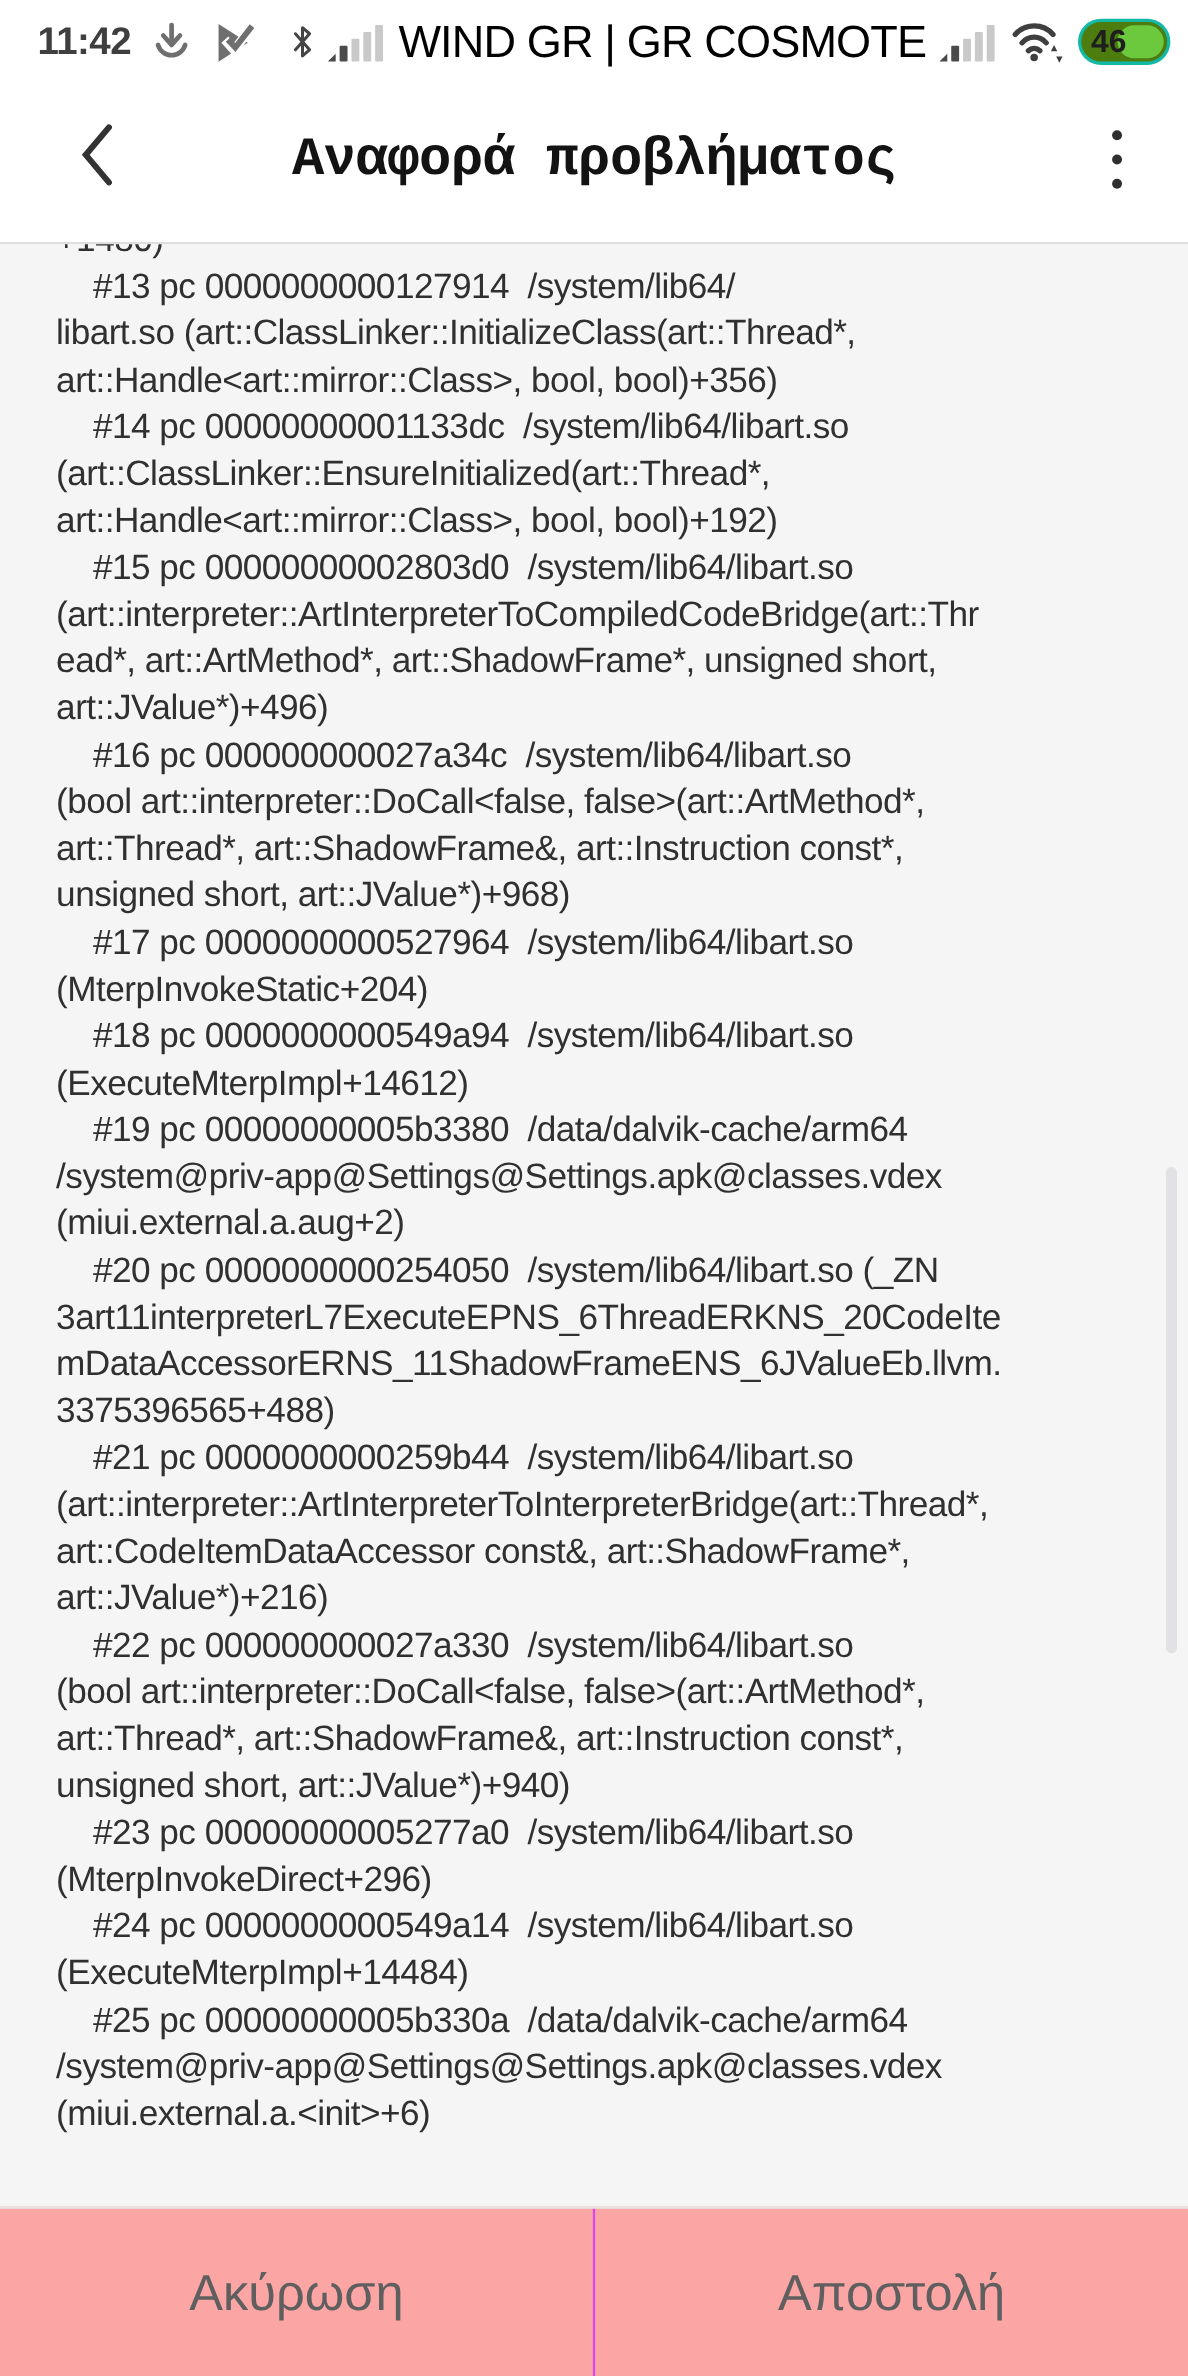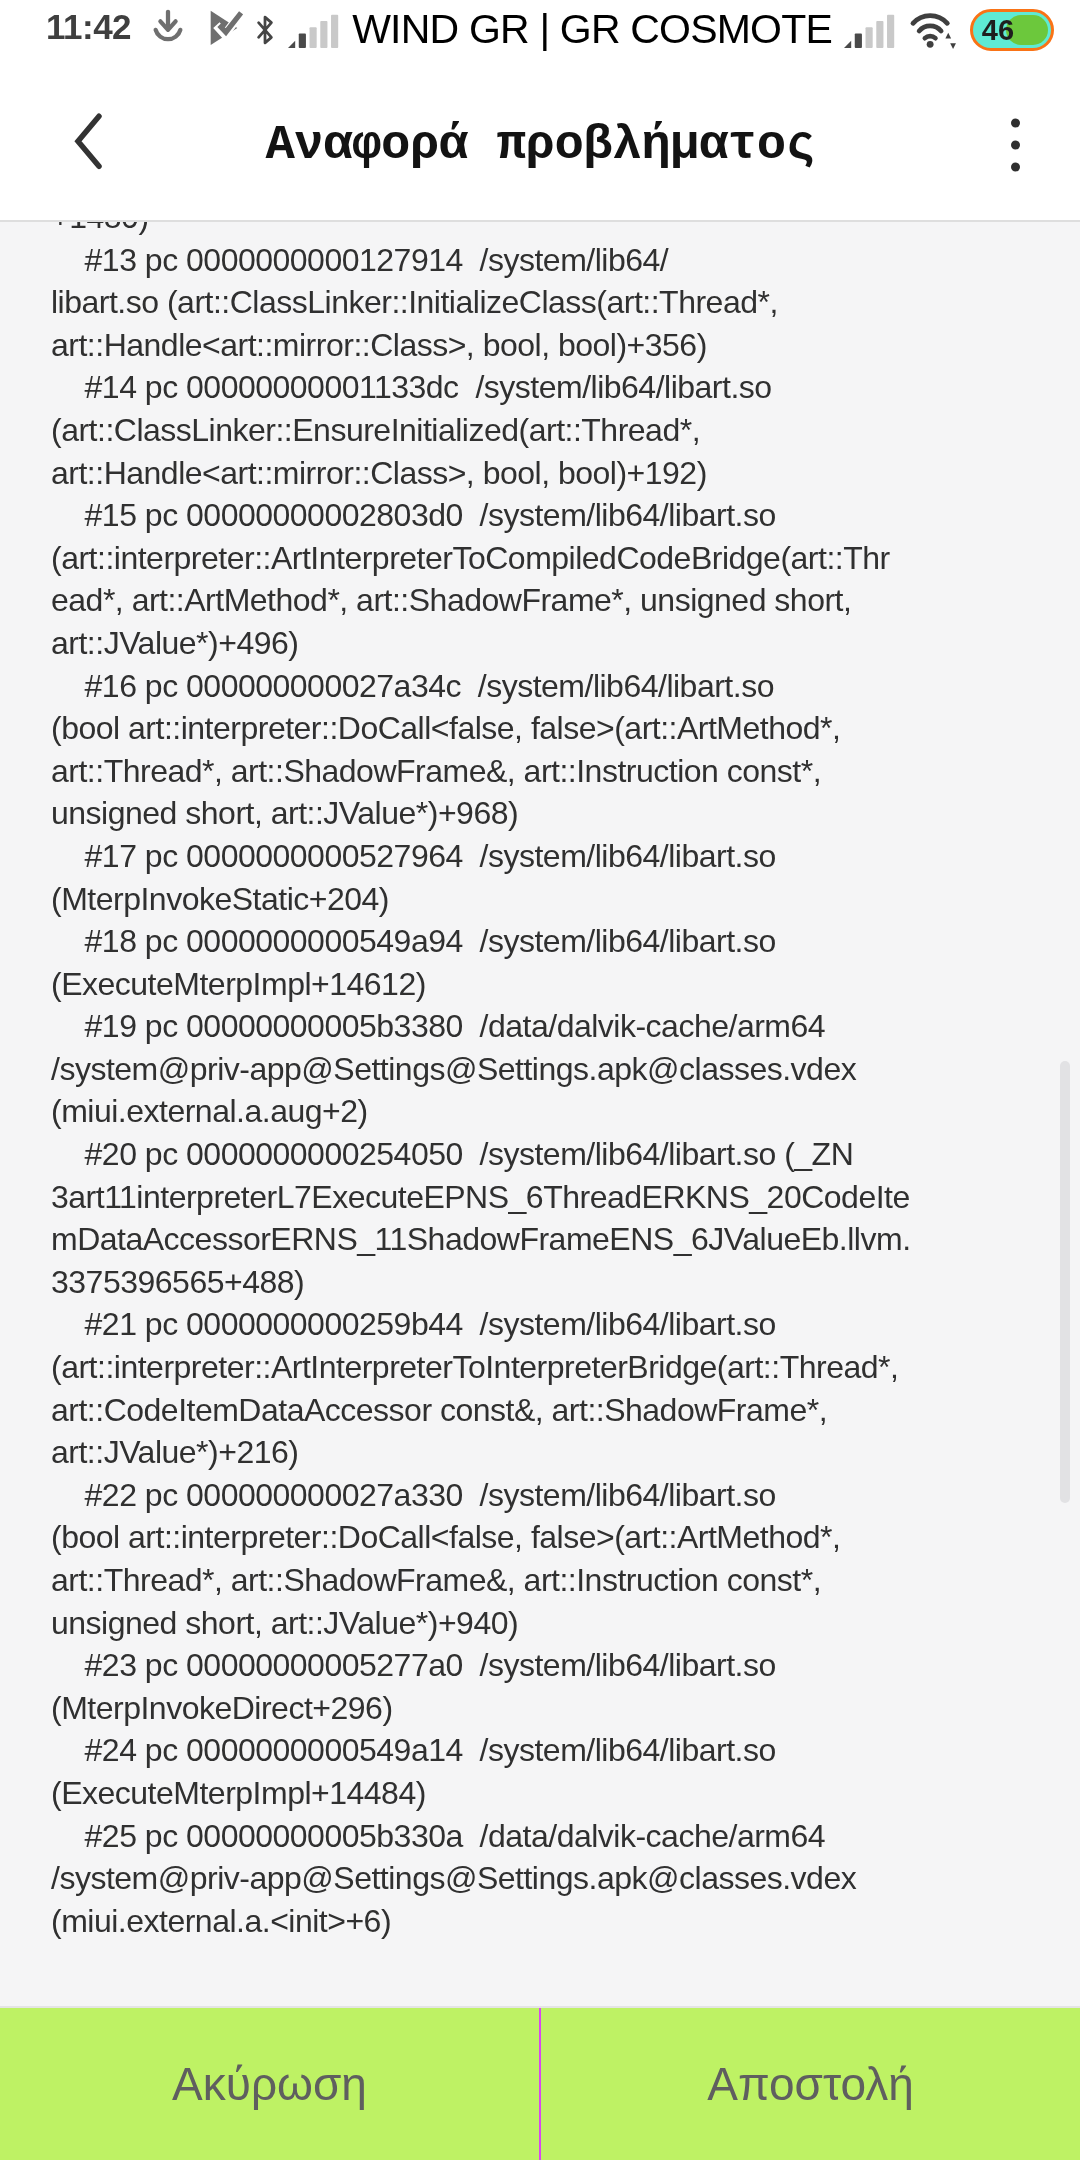--- a/index.html
+++ b/index.html
@@ -8,34 +8,34 @@
     position: relative;
     width: 1080px; height: 2160px;
     background: #ffffff;
     overflow: hidden;
     font-family: "Liberation Sans", "DejaVu Sans", sans-serif;
     -webkit-font-smoothing: antialiased;
   }
 
   
   .status-bar {
-    position: absolute; top: 0; left: 12px; right: 0; height: 70px;
+    position: absolute; top: 0; left: 0; right: 0; height: 70px;
     background: #fff;
-    display: flex; align-items: flex-start; justify-content: space-between;
-    padding: 6px 26px 0 34px;
+    display: flex; align-items: center; justify-content: space-between;
+    padding: 6px 16px 0 34px;
   }
   .sb-left, .sb-right { display: flex; align-items: center; }
   .sb-left { gap: 18px; }
   .sb-right { gap: 12px; }
   .sb-time { font-size: 35px; font-weight: 700; color: #3f3f3f; letter-spacing: -0.5px; }
   .sb-carrier { font-size: 41px; font-weight: 400; color: #000000; letter-spacing: -0.8px; white-space: nowrap; }
   .sb-icon { display: flex; align-items: center; }
 
   
-  .battery { position: relative; width: 84px; height: 42px; border: 3px solid #f97316; border-radius: 21px; background: #5eead4; }
+  .battery { position: relative; width: 84px; height: 42px; border: 3px solid #14b8a6; border-radius: 21px; background: #4d7c0f; }
   .battery-fill { position: absolute; top: 3px; bottom: 3px; right: 3px; width: 42px; border-radius: 15px; }
   .battery-text { position: absolute; left: 2px; right: 30px; top: 1px; bottom: 0; display: flex; align-items: center; justify-content: center; font-size: 29px; font-weight: 700; color: #1e1e1e; z-index: 2; }
 
   
   .app-header {
     position: absolute; top: 70px; left: 0; right: 0; height: 152px;
     background: #fff; border-bottom: 2px solid #dedede;
   }
   .back-btn { position: absolute; left: 60px; top: 50%; transform: translateY(-52%); padding: 10px; cursor: pointer; }
   .page-title {
@@ -57,21 +57,21 @@
     color: #303030; white-space: pre; overflow: hidden;
   }
   .scroll-thumb {
     position: absolute; right: 10px; top: 839px; width: 10px; height: 442px;
     background: #e2e2e4; border-radius: 6px;
   }
 
   
   .footer-bar {
     position: absolute; left: 0; right: 0; bottom: 0; height: 154px;
-    background: #bef264; border-top: 2px solid #e4e4e4;
+    background: #fca5a5; border-top: 2px solid #e4e4e4;
     display: flex;
   }
   .footer-btn {
     flex: 1; display: flex; align-items: center; justify-content: center;
     font-size: 46px; color: #5f5f5f; cursor: pointer;
   }
   .footer-btn + .footer-btn { border-left: 2px solid #d946ef; }
 </style>
 </head>
 <body>

